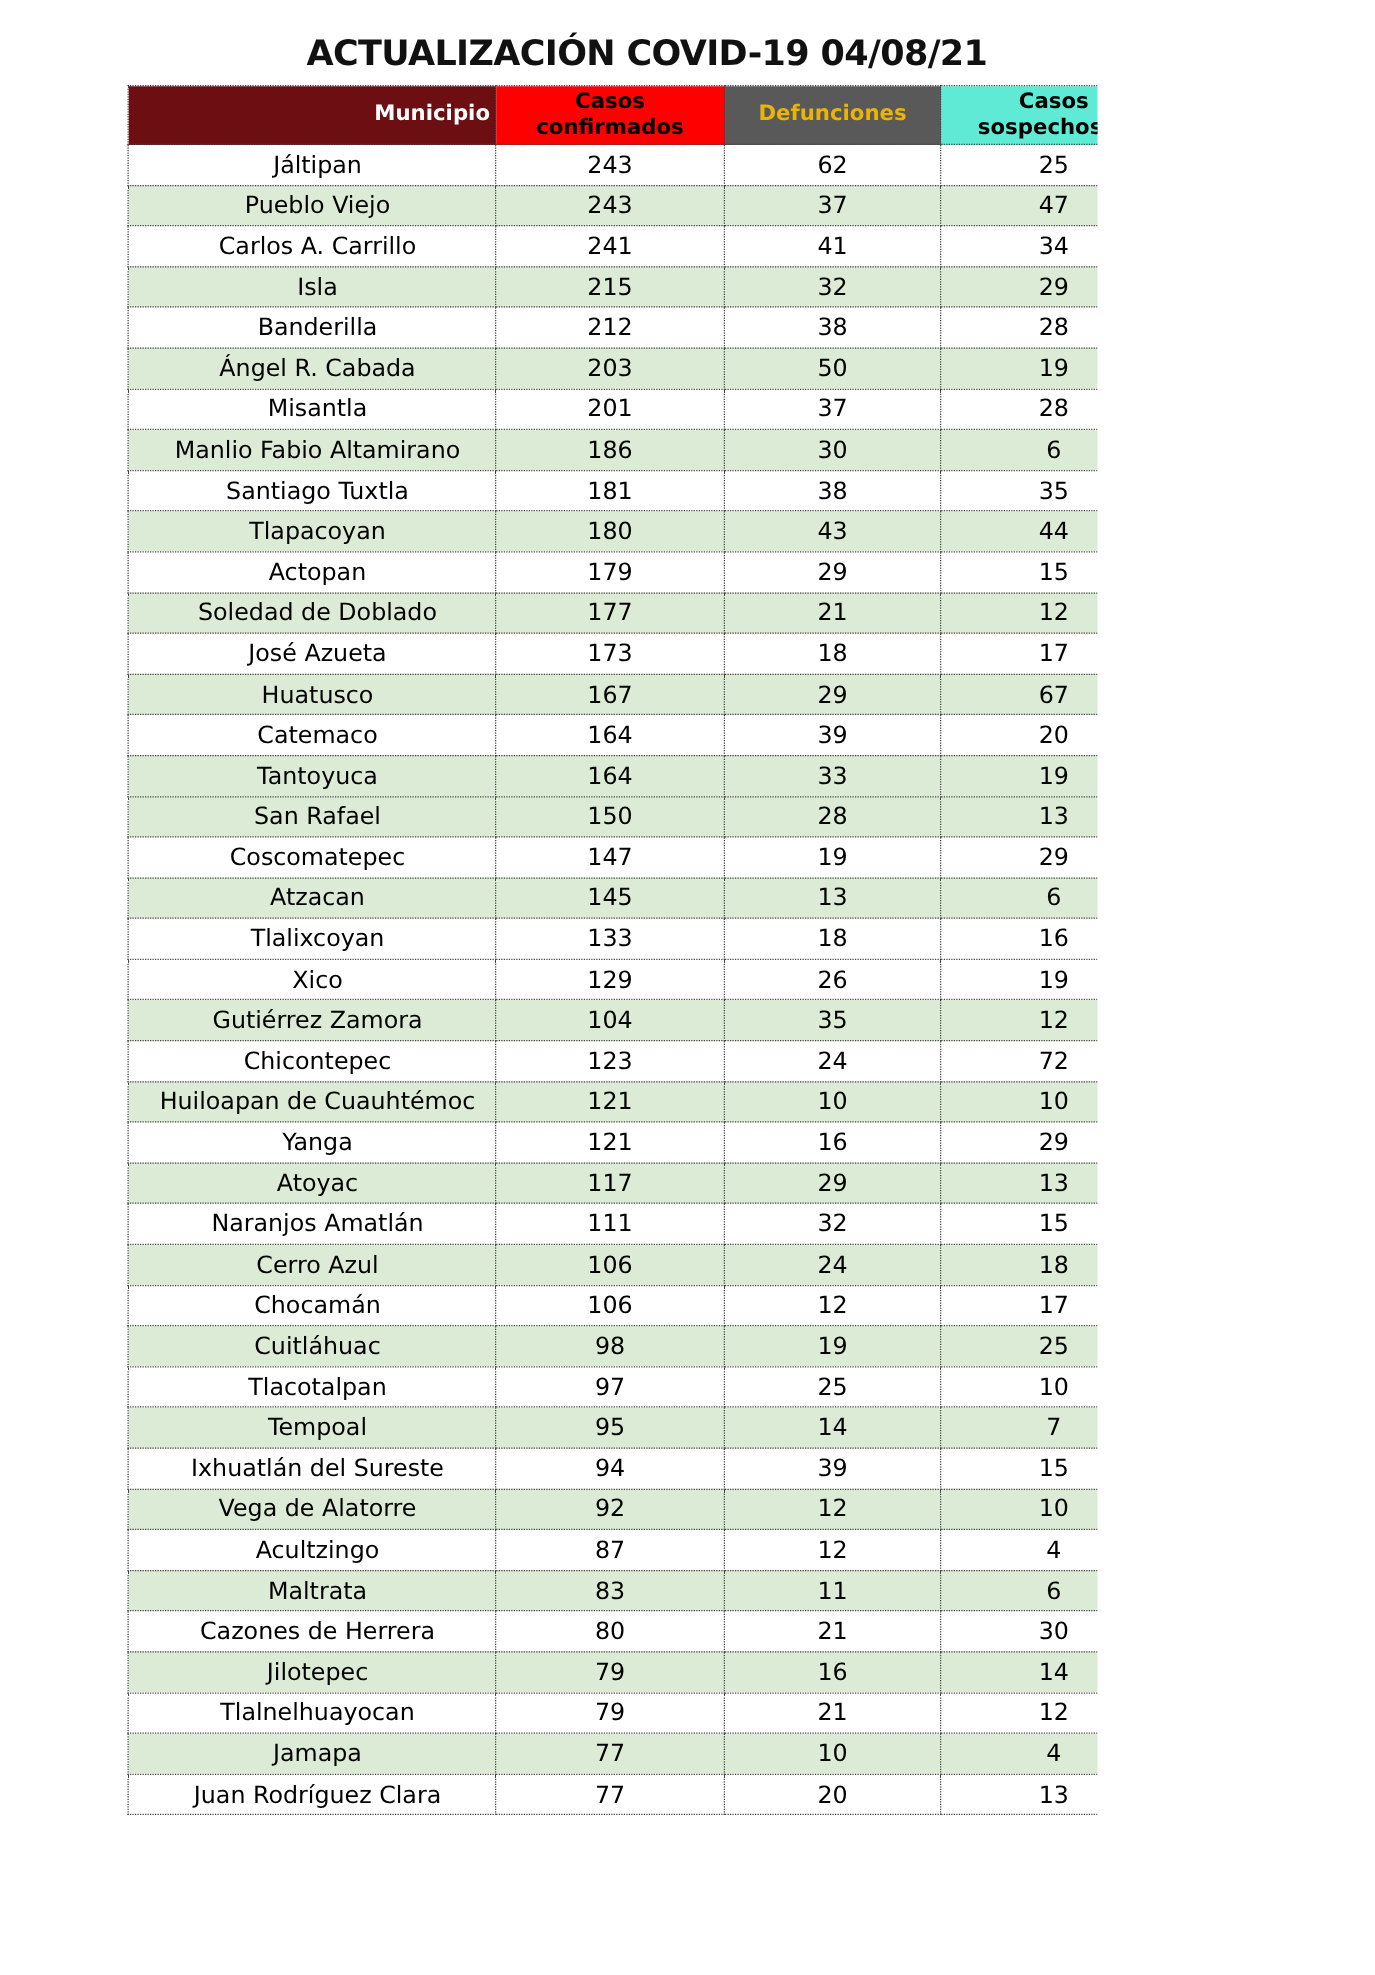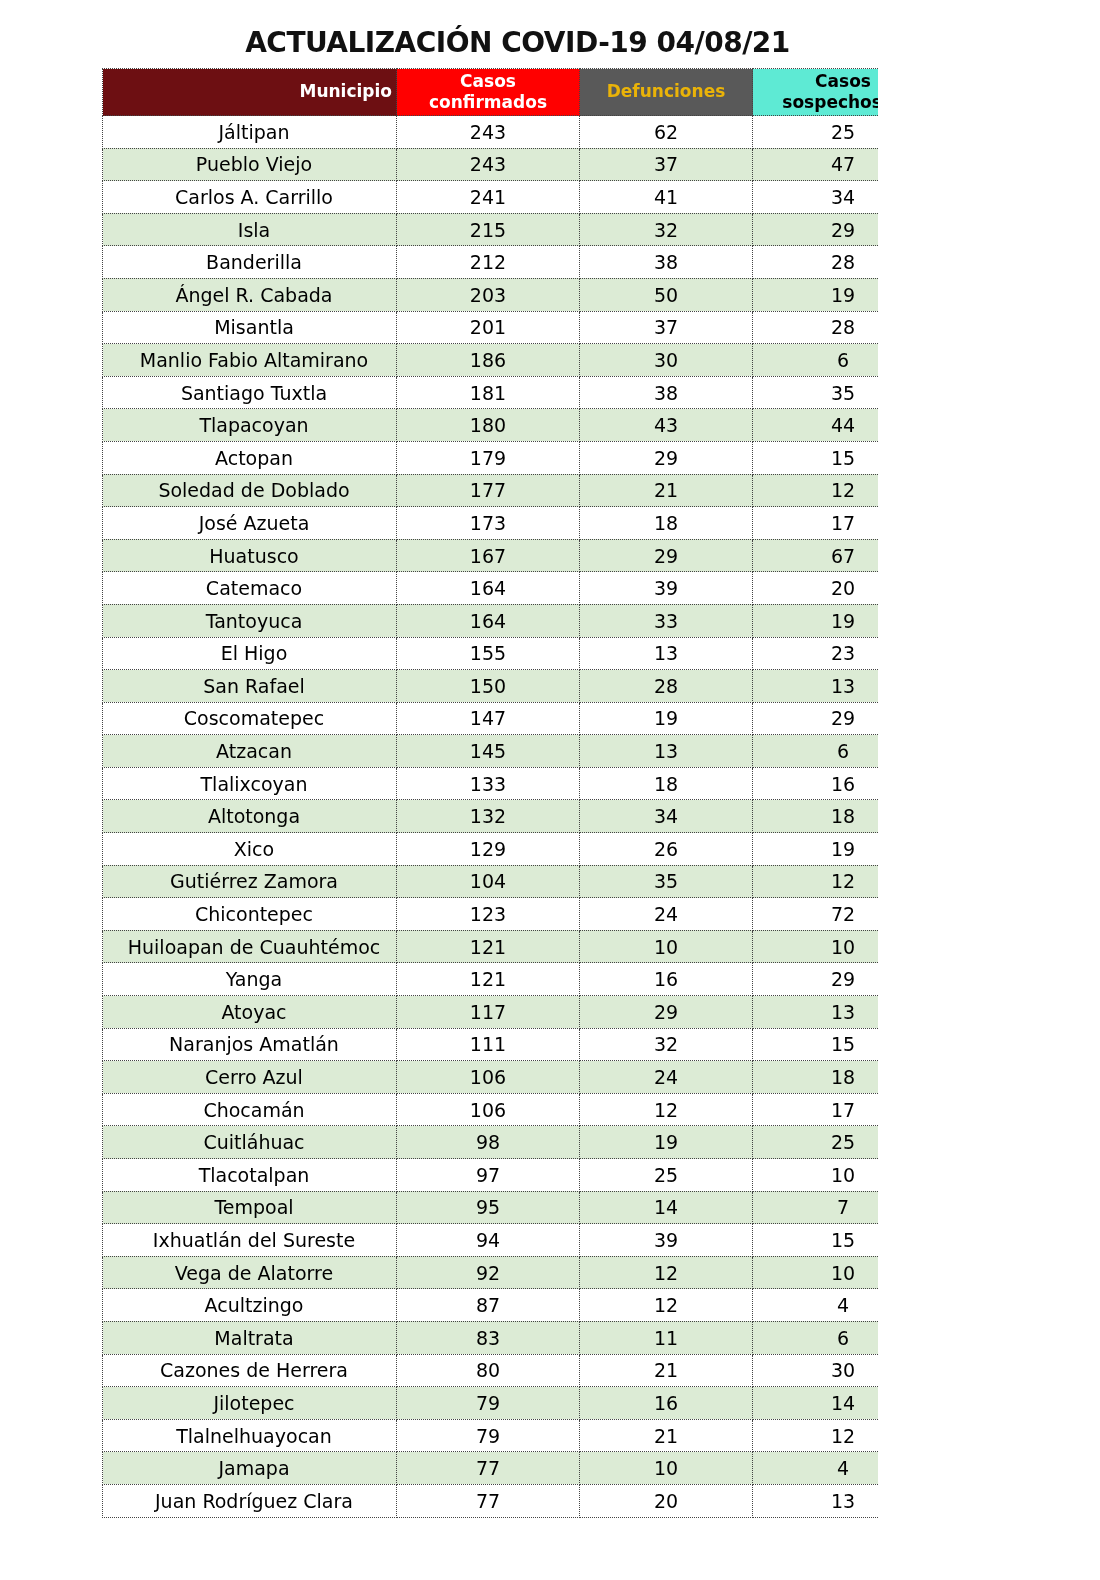--- a/index.html
+++ b/index.html
@@ -83,21 +83,21 @@
   <table class="covid-table">
     <colgroup>
       <col class="c-muni">
       <col class="c-conf">
       <col class="c-def">
       <col class="c-sosp">
     </colgroup>
     <thead>
       <tr>
         <th class="col-muni" style="background: rgb(109, 15, 18); color: rgb(255, 255, 255);">Municipio</th>
-        <th class="col-conf" style="background: rgb(255, 0, 0); color: #ffffff;">Casos confirmados</th>
+        <th class="col-conf" style="background: rgb(255, 0, 0); color: #000000;">Casos confirmados</th>
         <th class="col-def" style="background: rgb(89, 89, 89); color: #eab308;">Defunciones</th>
         <th class="col-sosp" style="background: #5eead4; color: rgb(0, 0, 0);">Casos sospechosos</th>
       </tr>
     </thead>
     <tbody id="rows">
         <tr>
           <td class="muni">Jáltipan</td>
           <td>243</td>
           <td>62</td>
           <td>25</td>
@@ -185,26 +185,20 @@
           <td>164</td>
           <td>39</td>
           <td>20</td>
         </tr>
         <tr class="alt">
           <td class="muni">Tantoyuca</td>
           <td>164</td>
           <td>33</td>
           <td>19</td>
         </tr>
-        <tr>
-          <td class="muni">El Higo</td>
-          <td>155</td>
-          <td>13</td>
-          <td>23</td>
-        </tr>
         <tr class="alt">
           <td class="muni">San Rafael</td>
           <td>150</td>
           <td>28</td>
           <td>13</td>
         </tr>
         <tr>
           <td class="muni">Coscomatepec</td>
           <td>147</td>
           <td>19</td>
@@ -214,26 +208,20 @@
           <td class="muni">Atzacan</td>
           <td>145</td>
           <td>13</td>
           <td>6</td>
         </tr>
         <tr>
           <td class="muni">Tlalixcoyan</td>
           <td>133</td>
           <td>18</td>
           <td>16</td>
-        </tr>
-        <tr class="alt">
-          <td class="muni">Altotonga</td>
-          <td>132</td>
-          <td>34</td>
-          <td>18</td>
         </tr>
         <tr>
           <td class="muni">Xico</td>
           <td>129</td>
           <td>26</td>
           <td>19</td>
         </tr>
         <tr class="alt">
           <td class="muni">Gutiérrez Zamora</td>
           <td>104</td>

